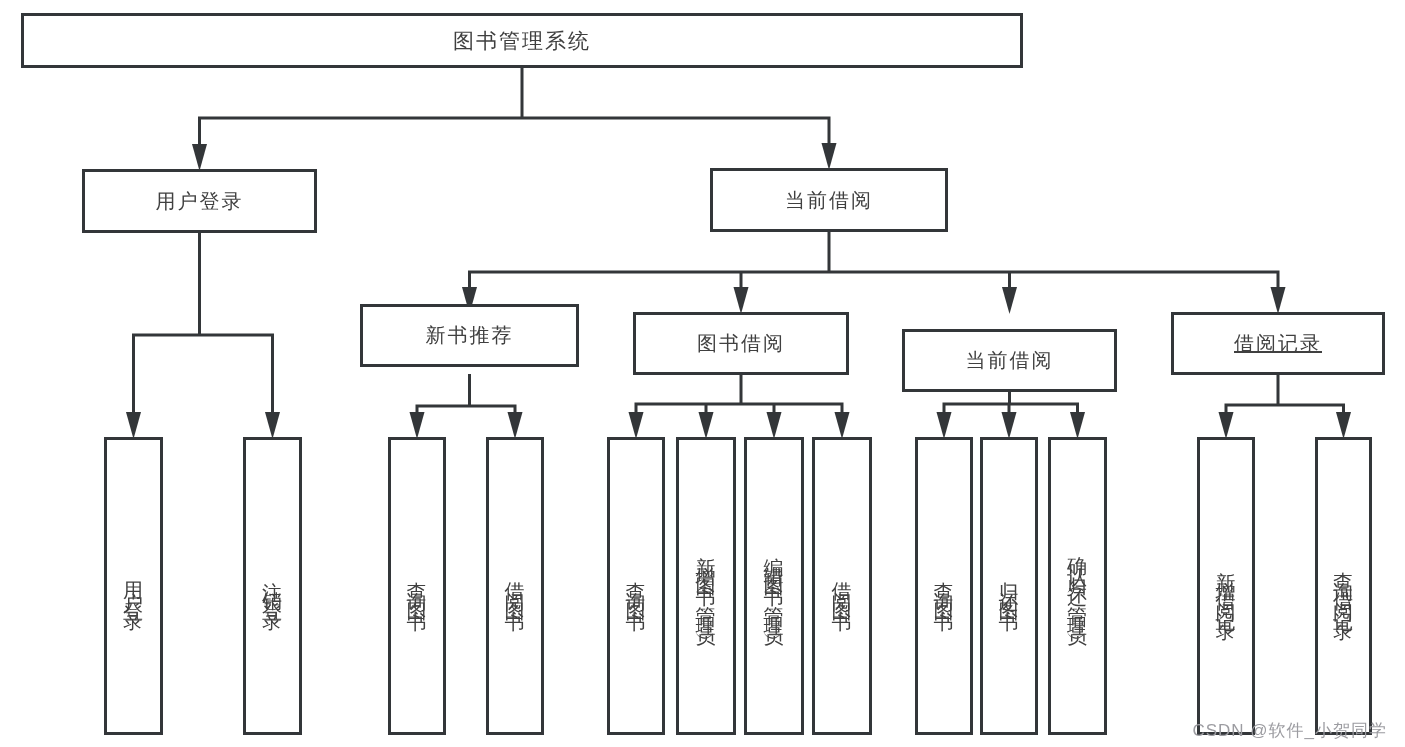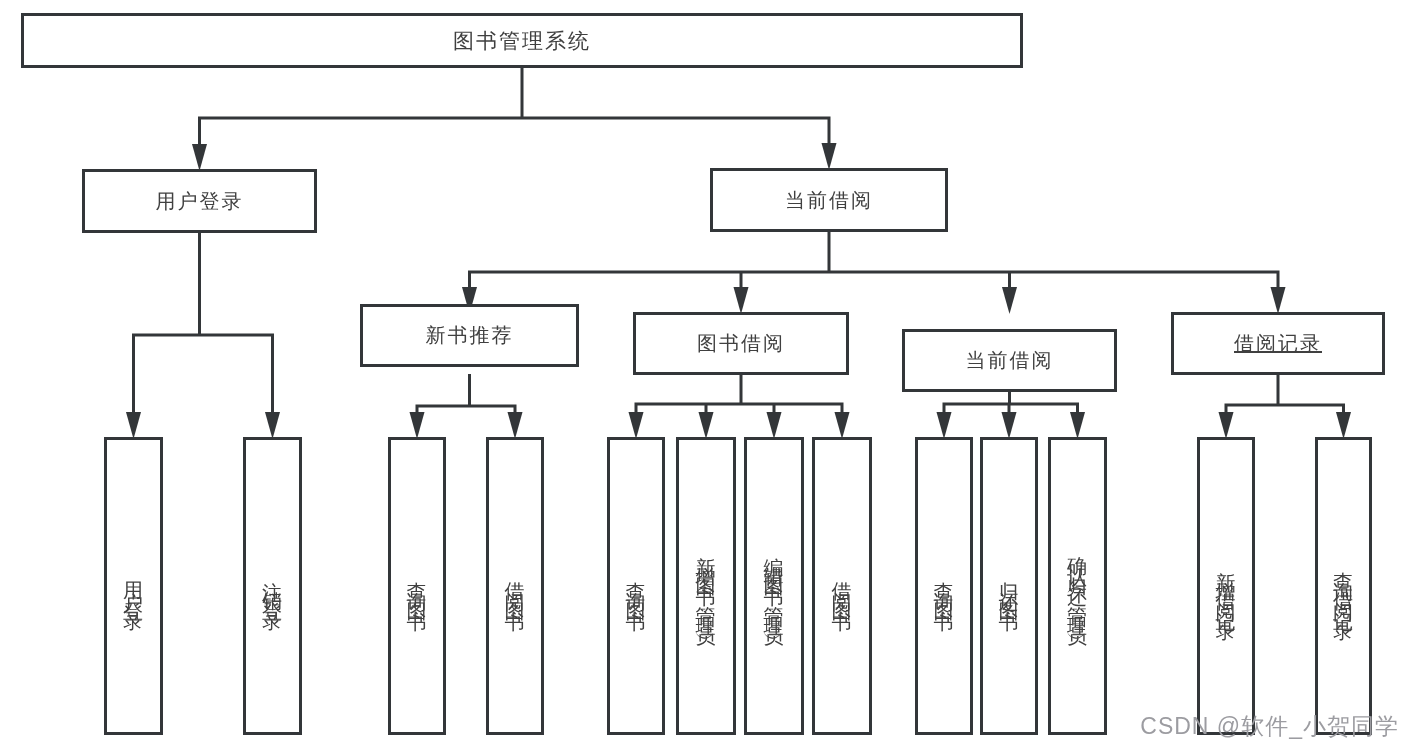--- a/index.html
+++ b/index.html
@@ -45,23 +45,23 @@
   .node.vertical .label {
     writing-mode: vertical-rl;
     text-orientation: mixed;
     white-space: normal;
     letter-spacing: 10px;
     line-height: 1;
     font-size: 20px;
   }
   .watermark {
     position: absolute;
-    right: 6px;
+    right: 18px;
     bottom: 5px;
-    font-size: 23px;
+    font-size: 17px;
     color: #9c9ca1;
     letter-spacing: 1px;
     z-index: 5;
   }
 </style>
 </head>
 <body>
 
 <div class="stage">
   <svg id="connectors" viewBox="0 0 1405 747" xmlns="http://www.w3.org/2000/svg">

